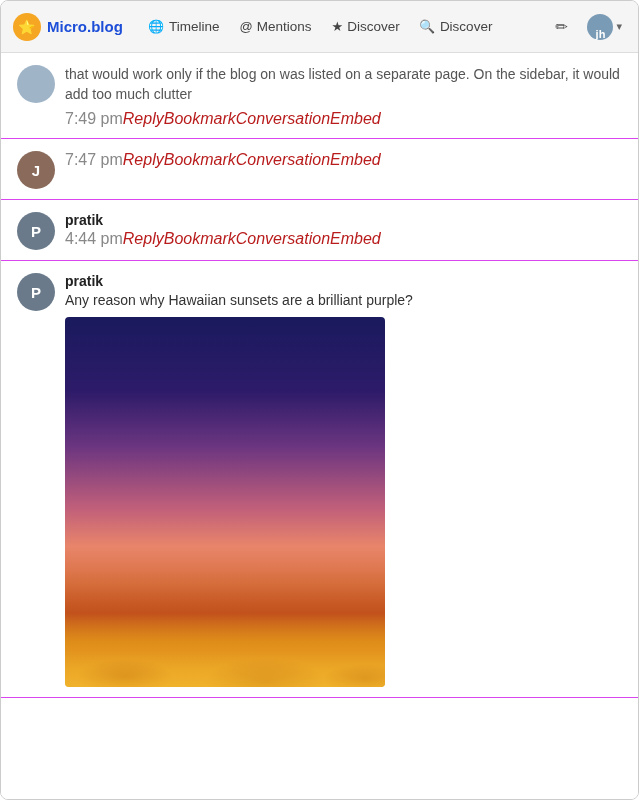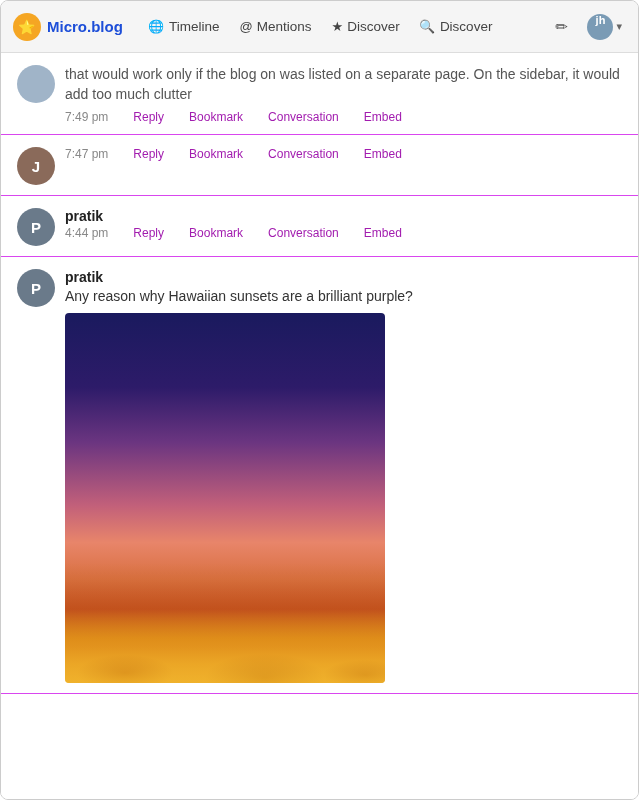--- a/index.html
+++ b/index.html
@@ -88,21 +88,21 @@
       cursor: pointer;
       padding: 2px 4px;
       border-radius: 4px;
     }
     .avatar-small {
       width: 26px;
       height: 26px;
       border-radius: 50%;
       background: #7a9bb5;
       display: flex;
-      align-items: flex-start;
+      align-items: flex-end;
       justify-content: center;
       font-size: 11px;
       color: #fff;
       font-weight: bold;
     }
     .chevron { font-size: 11px; color: #666; }
 
     
     .feed {
       flex: 1;
@@ -151,29 +151,30 @@
       line-height: 1.4;
       margin-bottom: 6px;
     }
     .post-text .mention {
       color: #4a90d9;
       text-decoration: none;
     }
     .post-meta {
       display: flex;
       align-items: center;
-      gap: 25px;
-      font-size: 12px;
+      gap: 0;
+      font-size: 16px;
       color: #888;
     }
     .post-meta .time { color: #888; }
     .post-meta a {
-      color: #a21caf;
+      color: #b91c1c;
       text-decoration: none;
       cursor: pointer;
+      font-style: italic;
     }
 
     
     .post-truncated .post-text {
       color: #555;
     }
 
     
     .post-image {
       width: 100%;

